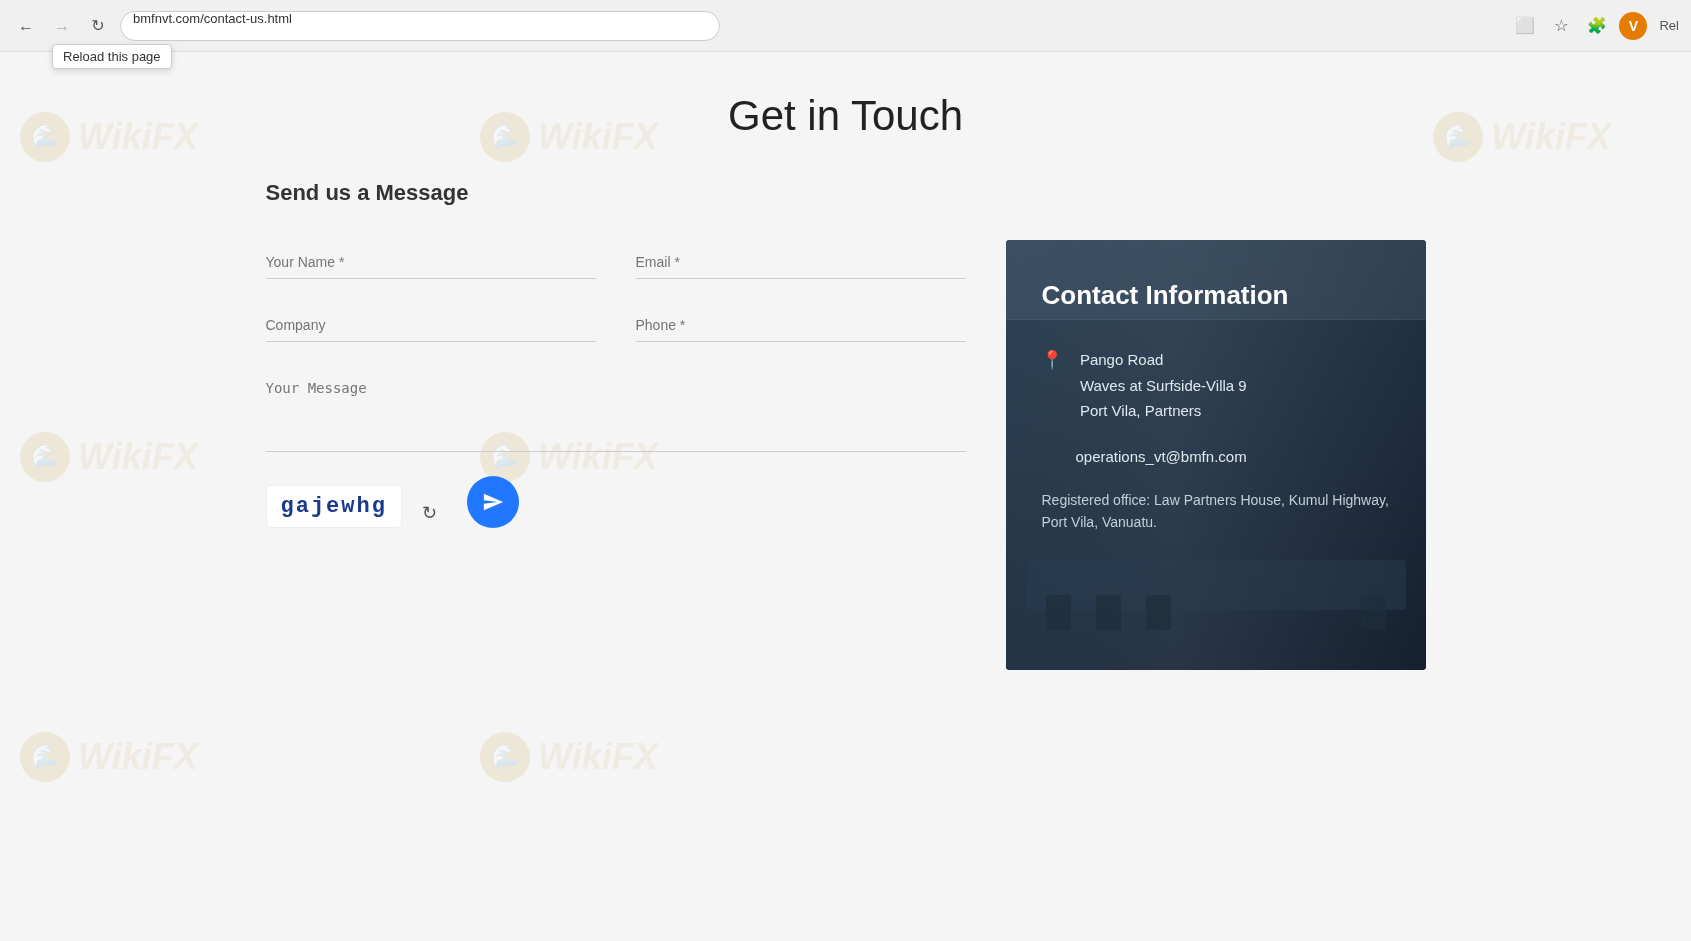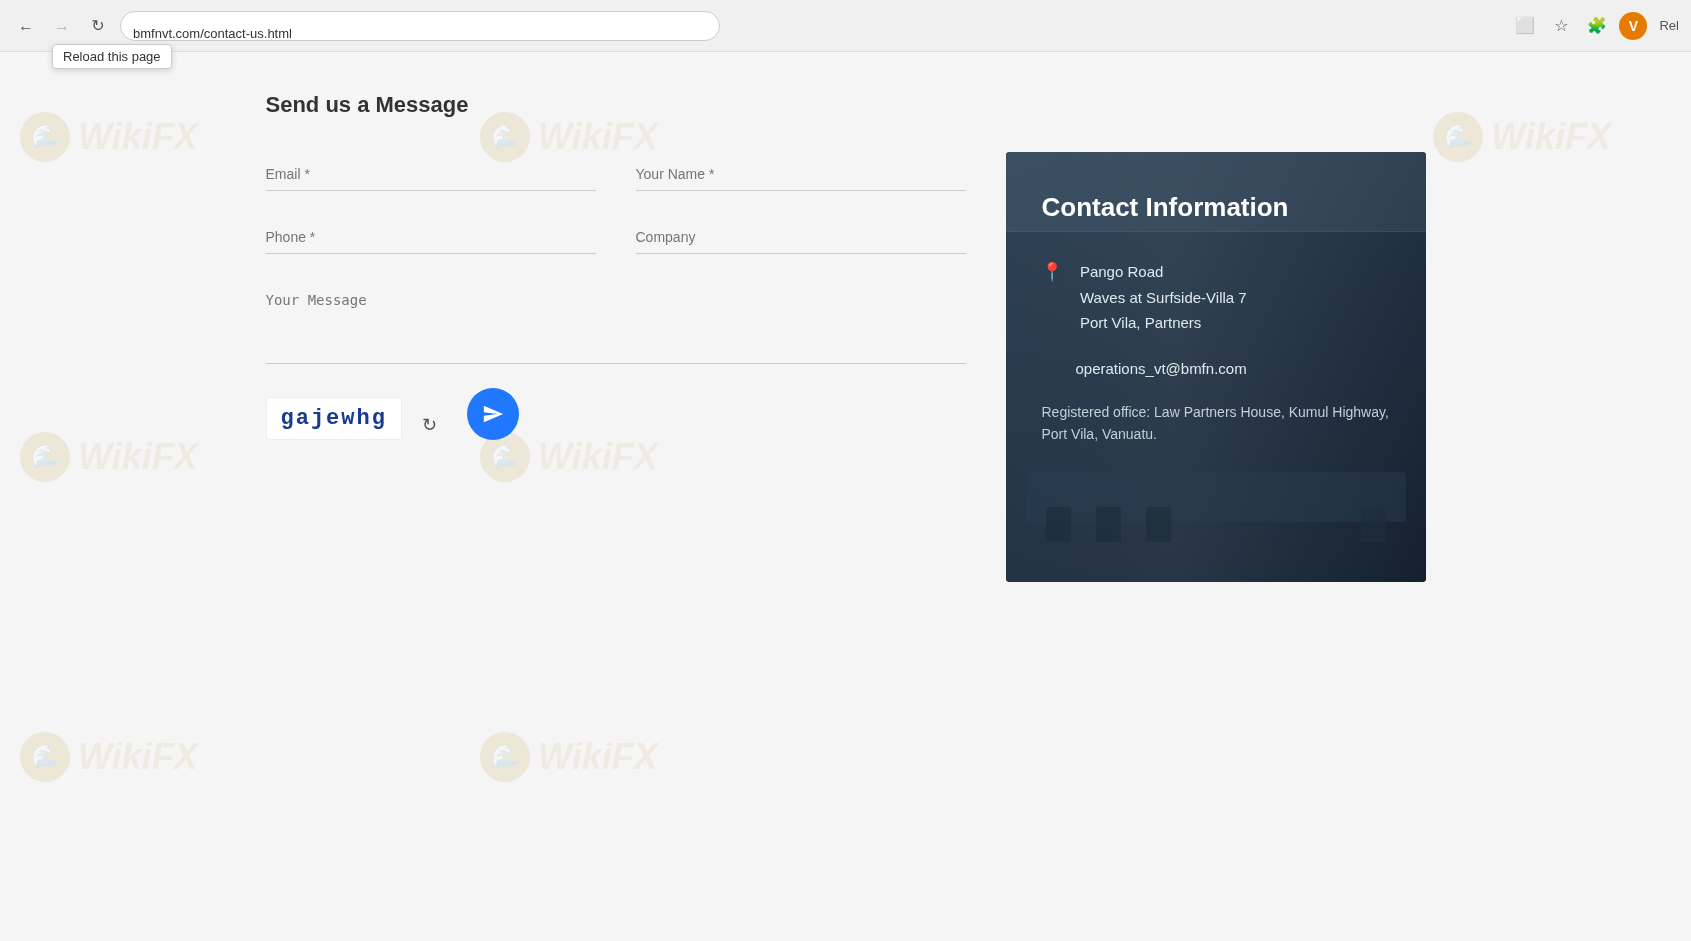--- a/index.html
+++ b/index.html
@@ -36,21 +36,21 @@
       flex: 1;
       max-width: 600px;
       height: 24px;
       border-radius: 16px;
       border: 1px solid #ccc;
       background: #fff;
       padding: 14px 12px;
       font-size: 13px;
       color: #333;
       display: flex;
-      align-items: flex-start;
+      align-items: flex-end;
       gap: 6px;
     }
     .reload-tooltip {
       position: absolute;
       top: 44px;
       left: 52px;
       background: #fff;
       border: 1px solid #ccc;
       border-radius: 4px;
       padding: 4px 10px;
@@ -383,41 +383,44 @@
       <div class="wm-text">WikiFX</div>
     </div>
     <div class="watermark" style="top: 680px; left: 480px;">
       <div class="wm-icon">🌊</div>
       <div class="wm-text">WikiFX</div>
     </div>
   </div>
 
   <div class="page-inner">
 
+    <div class="page-title-section">
+      <h1 class="page-title">Get in Touch</h1>
+    </div>
 
     <div class="main-layout">
 
       <div class="form-section">
         <h2 class="form-title">Send us a Message</h2>
 
         <div class="form-row">
+          <div class="form-field">
+            <input type="text" placeholder="Your Name *" style="">
+          </div>
           <div class="form-field">
             <input type="email" placeholder="Email *" style="">
           </div>
-          <div class="form-field">
-            <input type="text" placeholder="Your Name *" style="">
-          </div>
         </div>
 
         <div class="form-row">
           <div class="form-field">
-            <input type="text" placeholder="Phone *" style="">
+            <input type="text" placeholder="Company" style="">
           </div>
           <div class="form-field">
-            <input type="text" placeholder="Company" style="">
+            <input type="text" placeholder="Phone *" style="">
           </div>
         </div>
 
         <div class="message-field">
           <textarea placeholder="Your Message" style=""></textarea>
         </div>
 
         <div class="captcha-row">
           <div class="captcha-image">gajewhg</div>
           <button class="refresh-btn">↻</button>
@@ -445,21 +448,21 @@
           <div style="position:absolute;bottom:40px;left:140px;width:25px;height:35px;background:rgba(30,45,60,0.7);border-radius:3px 3px 0 0;"></div>
           <div style="position:absolute;bottom:40px;right:40px;width:25px;height:35px;background:rgba(30,45,60,0.7);border-radius:3px 3px 0 0;"></div>
         </div>
         <div class="contact-card-content">
           <h2 class="contact-card-title">Contact Information</h2>
 
           <div class="contact-item">
             <span class="contact-icon">📍</span>
             <div class="contact-address">
               <div>Pango Road</div>
-              <div>Waves at Surfside-Villa 7</div>
+              <div>Waves at Surfside-Villa 9</div>
               <div>Port Vila, Partners</div>
             </div>
           </div>
 
           <div class="contact-email" style="margin-left:34px;font-size:15px;color:#dde8ef;">operations_vt@bmfn.com</div>
 
           <div class="contact-registered">Registered office: Law Partners House, Kumul Highway, Port Vila, Vanuatu.</div>
         </div>
       </div>
 

